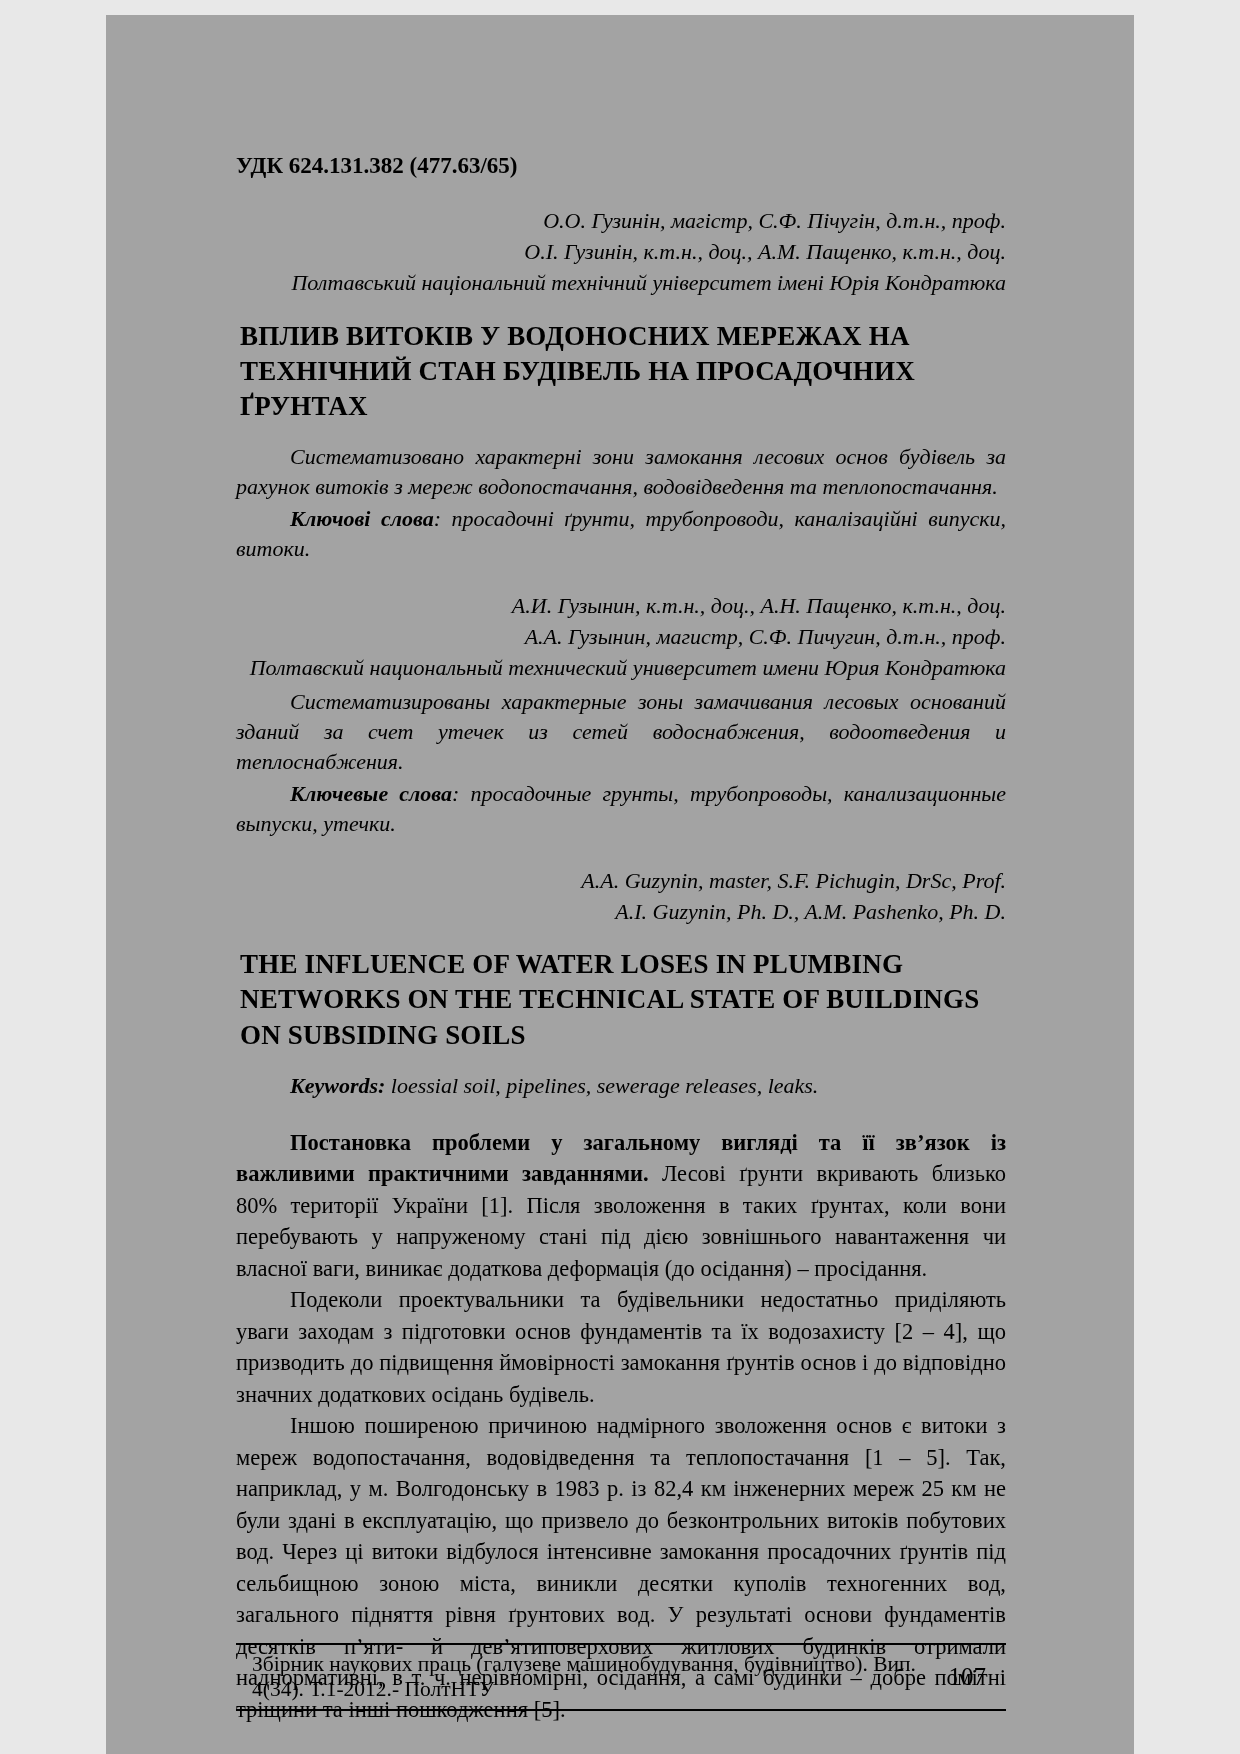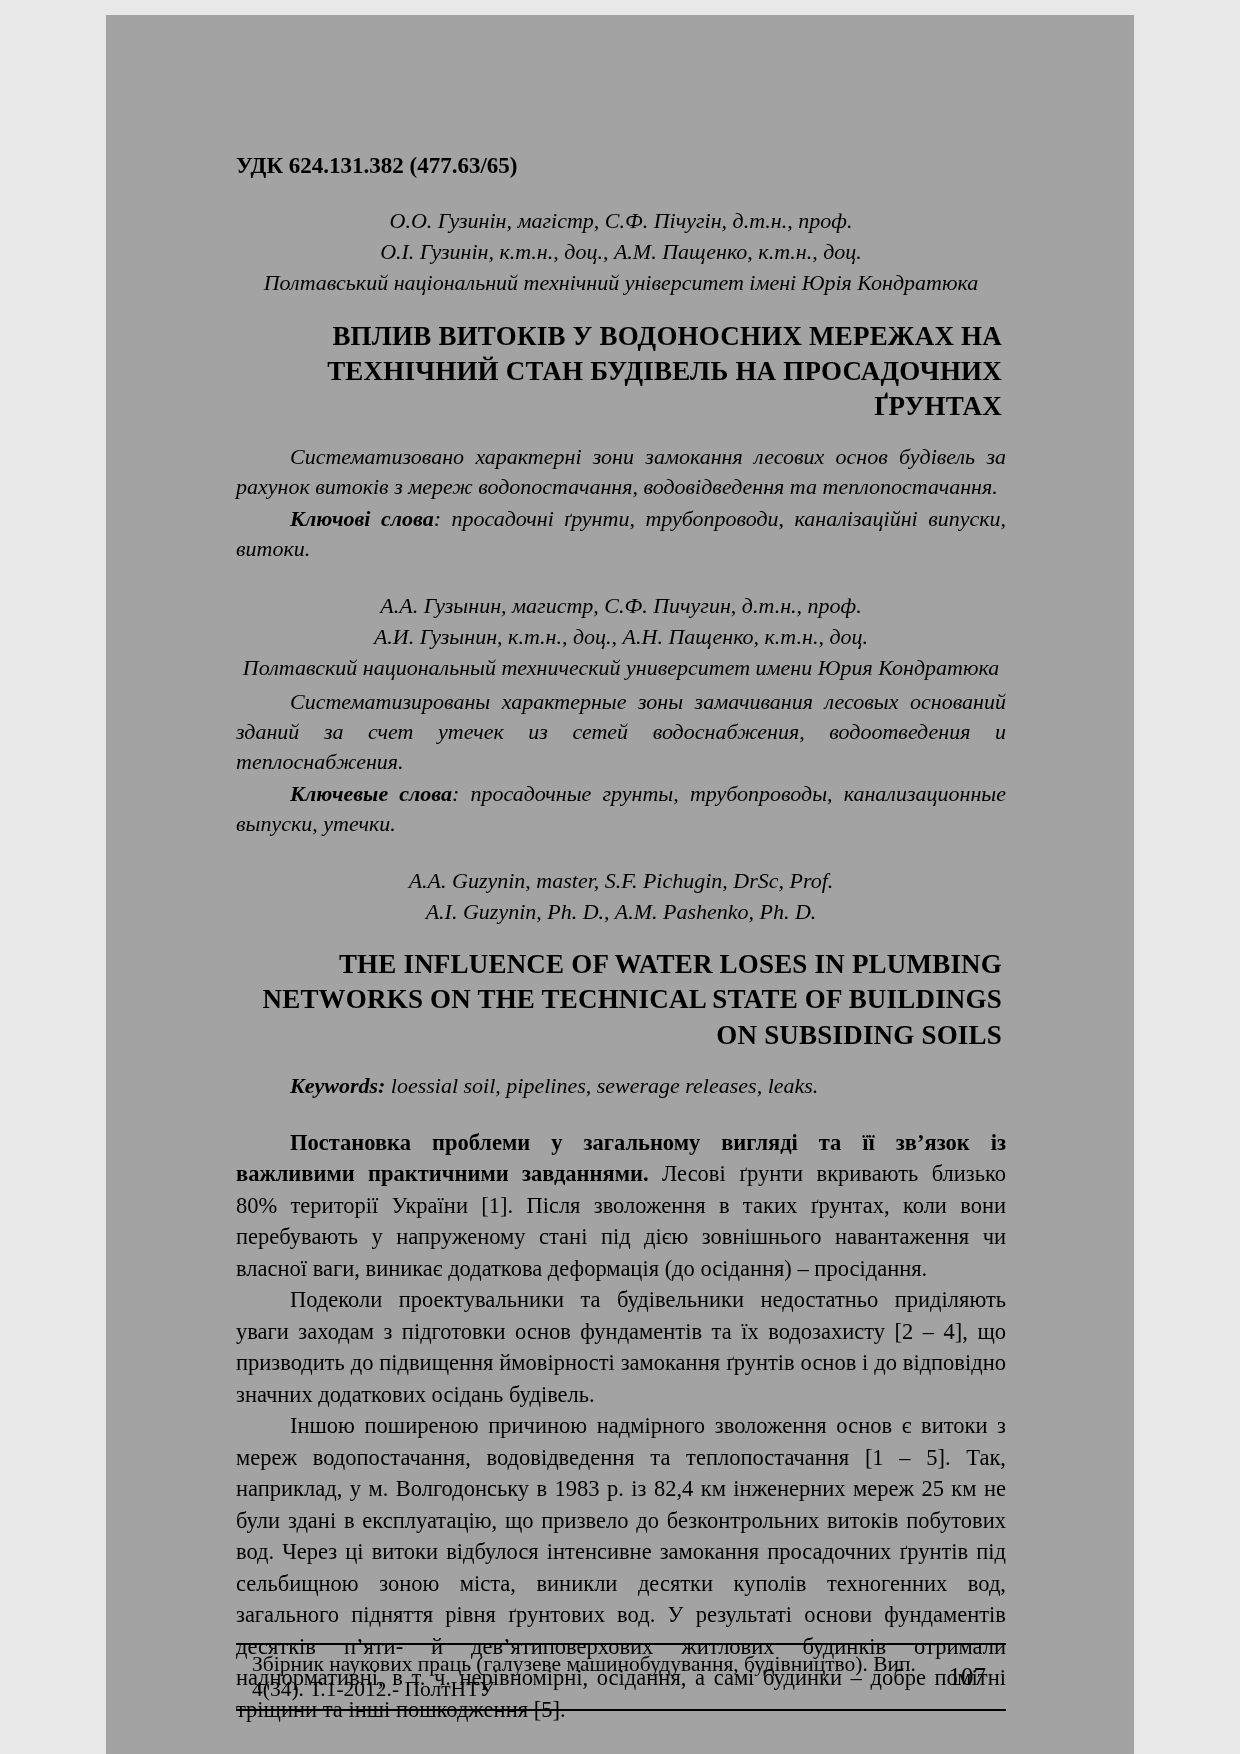--- a/index.html
+++ b/index.html
@@ -19,23 +19,23 @@
     font-size: 23px;
     margin: 0 0 26px 0;
   }
   .authors {
     text-align: right;
     font-style: italic;
     font-size: 22px;
     line-height: 1.42;
     margin: 0 0 4px 0;
   }
-  .authors p { margin: 0; text-align: center; }
+  .authors p { margin: 0; }
   .paper-title {
-    text-align: right;
+    text-align: left;
     font-weight: bold;
     font-size: 27px;
     line-height: 1.3;
     margin: 20px 4px 18px 4px;
     letter-spacing: 0.2px;
   }
   .abstract {
     font-style: italic;
     text-align: justify;
     text-indent: 54px;
@@ -92,22 +92,22 @@
   <div class="authors">
     <p>О.О. Гузинін, магістр, С.Ф. Пічугін, д.т.н., проф.</p>
     <p>О.І. Гузинін, к.т.н., доц., А.М. Пащенко, к.т.н., доц.</p>
     <p>Полтавський національний технічний університет імені Юрія Кондратюка</p>
   </div>
   <h1 class="paper-title">ВПЛИВ ВИТОКІВ У ВОДОНОСНИХ МЕРЕЖАХ НА ТЕХНІЧНИЙ СТАН БУДІВЕЛЬ НА ПРОСАДОЧНИХ ҐРУНТАХ</h1>
   <p class="abstract">Систематизовано характерні зони замокання лесових основ будівель за рахунок витоків з мереж водопостачання, водовідведення та теплопостачання.</p>
   <p class="keywords"><span class="kw-label">Ключові слова</span><span>: просадочні ґрунти, трубопроводи, каналізаційні випуски, витоки.</span></p>
 
   <div class="authors">
+    <p>А.И. Гузынин, к.т.н., доц., А.Н. Пащенко, к.т.н., доц.</p>
     <p>А.А. Гузынин, магистр, С.Ф. Пичугин, д.т.н., проф.</p>
-    <p>А.И. Гузынин, к.т.н., доц., А.Н. Пащенко, к.т.н., доц.</p>
     <p>Полтавский национальный технический университет имени Юрия Кондратюка</p>
   </div>
   <p class="abstract">Систематизированы характерные зоны замачивания лесовых оснований зданий за счет утечек из сетей водоснабжения, водоотведения и теплоснабжения.</p>
   <p class="keywords"><span class="kw-label">Ключевые слова</span><span>: просадочные грунты, трубопроводы, канализационные выпуски, утечки.</span></p>
 
   <div class="authors">
     <p>A.A. Guzynin, master, S.F. Pichugin, DrSc, Prof.</p>
     <p>A.I. Guzynin, Ph. D., A.M. Pashenko, Ph. D.</p>
   </div>
   <h1 class="paper-title">THE INFLUENCE OF WATER LOSES IN PLUMBING NETWORKS ON THE TECHNICAL STATE OF BUILDINGS ON SUBSIDING SOILS</h1>

